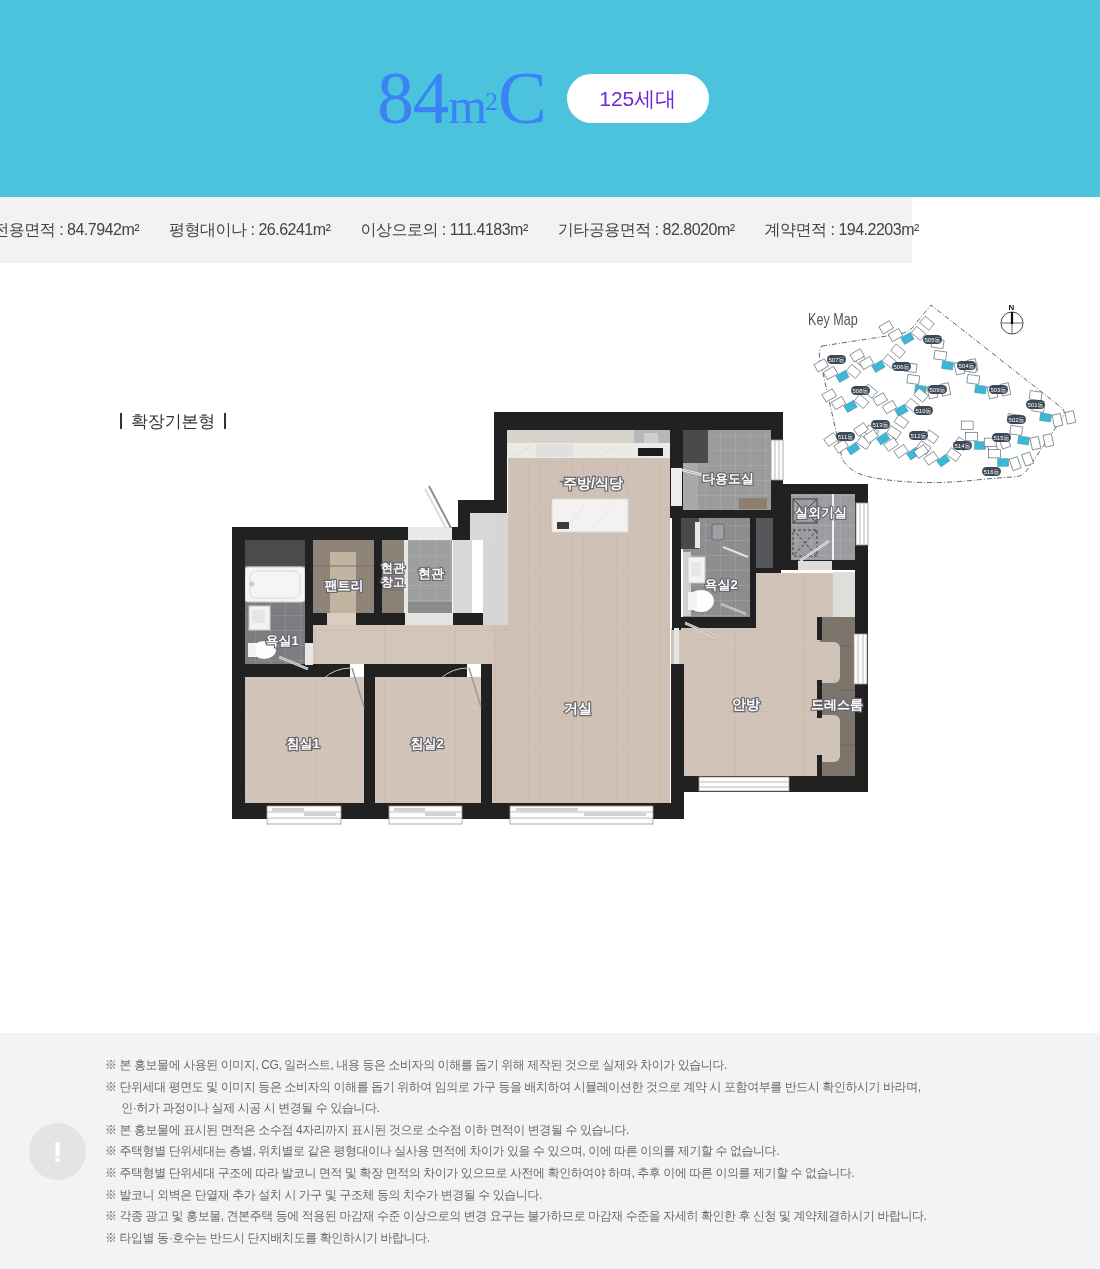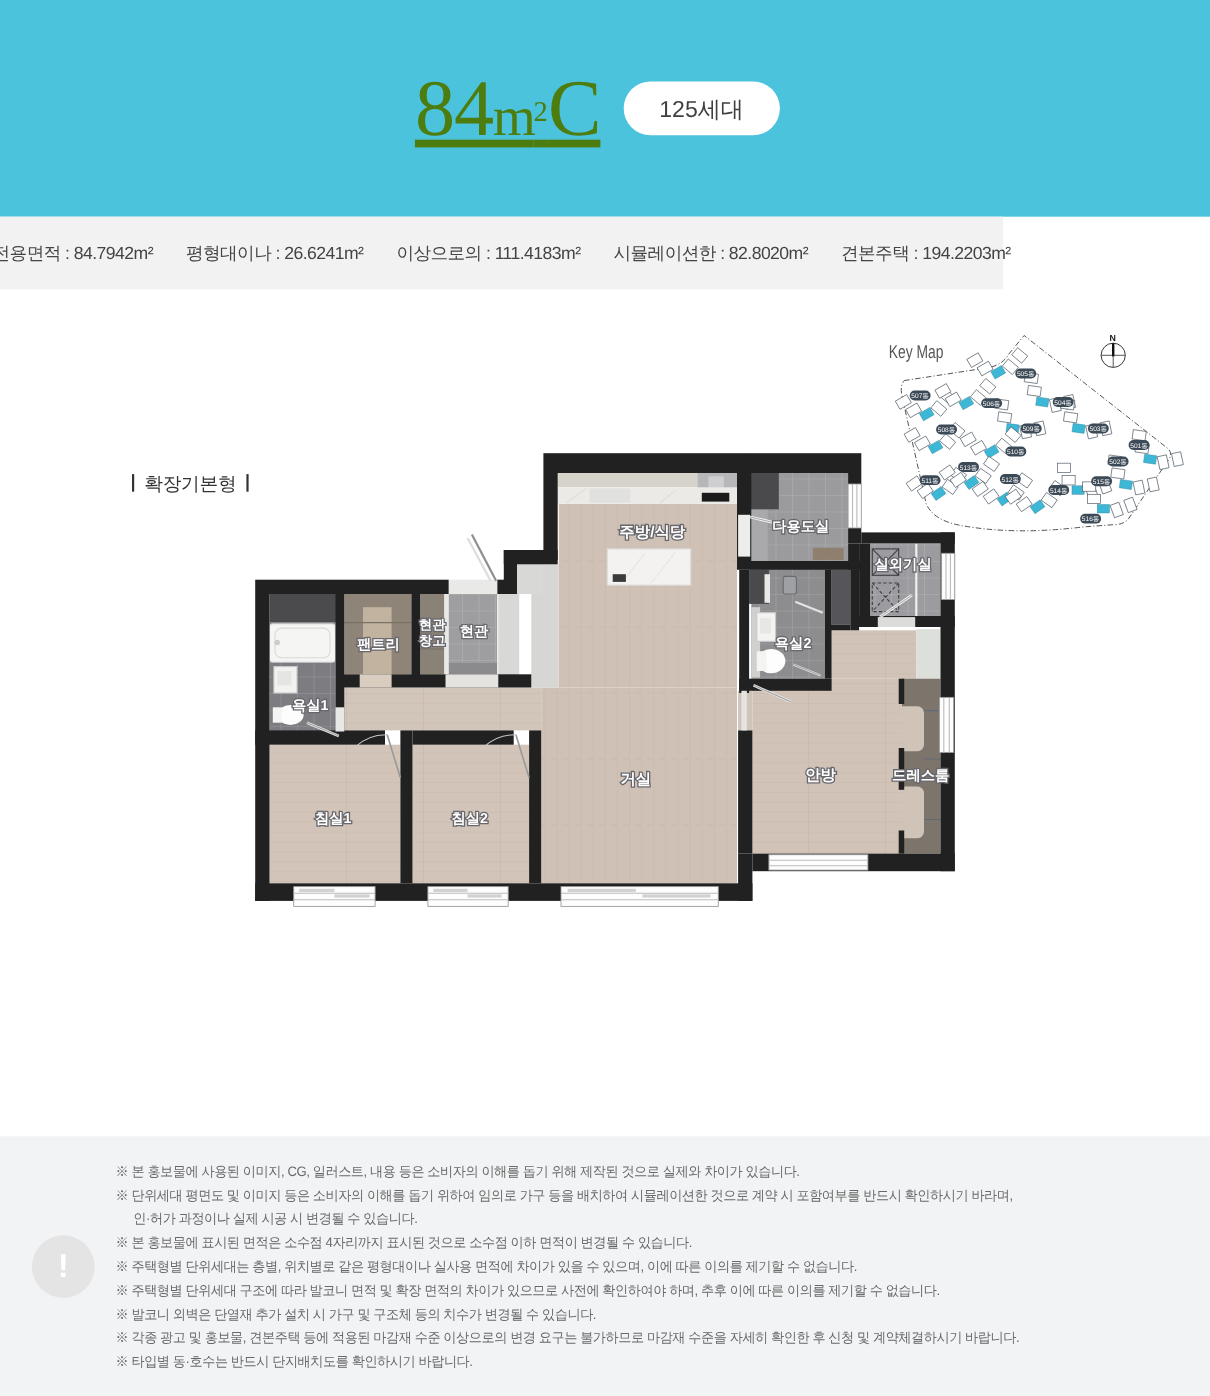--- a/index.html
+++ b/index.html
@@ -2,31 +2,31 @@
 <html lang="ko"><head>
 <meta charset="utf-8">
 <title>84C</title>
 <style>
   html,body{margin:0;padding:0;}
   body{width:1100px;height:1269px;position:relative;background:#fff;
        font-family:"Liberation Sans", sans-serif;overflow:hidden;}
   .hdr{position:absolute;left:0;top:0;width:1100px;height:197px;background:#4cc3dd;}
   .titlebox{position:absolute;left:0;top:0;width:1100px;height:197px;padding-right:14px;box-sizing:border-box;
             display:flex;align-items:center;justify-content:center;}
-  .t84{font-family:"Liberation Serif",serif;color:#4d7c0f;font-size:73px;line-height:1;letter-spacing:-1px;text-decoration:underline;}
+  .t84{font-family:"Liberation Serif",serif;color:#3b82f6;font-size:73px;line-height:1;letter-spacing:-1px;}
   .t84 .m2{font-size:50px;letter-spacing:-2px;}
   .t84 .sup{font-size:26px;vertical-align:13px;letter-spacing:0;}
   .badge{margin-left:21px;background:#fff;border-radius:25px;width:142px;height:49px;
          display:flex;align-items:center;justify-content:center;
-         color:#404040;font-size:21px;letter-spacing:0px;}
+         color:#6d28d9;font-size:21px;letter-spacing:0px;}
   .spec{position:absolute;left:0;top:197px;width:912px;height:66px;background:#f2f2f2;
         display:flex;align-items:center;justify-content:center;color:#444;font-size:16px;}
   .spec .it{padding:0 15px;white-space:nowrap;letter-spacing:-0.5px;}
   .spec .dv{width:1px;height:15px;background:#c9c9c9;}
-  .expand{position:absolute;left:120px;top:428px;font-size:17px;color:#333;letter-spacing:-0.2px;}
+  .expand{position:absolute;left:120px;top:410px;font-size:17px;color:#333;letter-spacing:-0.2px;}
   .expand .bar{display:inline-block;width:2px;height:16px;background:#333;vertical-align:-2px;}
   .keymaplbl{position:absolute;left:808px;top:310px;font-size:17px;color:#555;letter-spacing:0px;transform:scaleX(0.74);transform-origin:0 0;}
   .footer{position:absolute;left:0;top:1033px;width:1100px;height:236px;background:#f2f3f5;}
   .fnote{position:absolute;left:105px;top:1055px;font-size:12.5px;color:#686868;line-height:21.6px;letter-spacing:-0.4px;transform:scaleX(0.955);transform-origin:0 0;}
   .fnote div{white-space:nowrap;}
   .fnote .ind{padding-left:17px;}
   .bang{position:absolute;left:29px;top:1123px;width:57px;height:57px;border-radius:50%;
         background:#e4e4e4;color:#fff;display:flex;align-items:center;justify-content:center;
         font-size:30px;font-weight:bold;}
 </style>
@@ -40,23 +40,23 @@
   <div class="badge">125세대</div>
 </div>
 
 <div class="spec">
   <div class="it">전용면적 : 84.7942m²</div>
     <div class="dv"></div>
   <div class="it">평형대이나 : 26.6241m²</div>
     <div class="dv"></div>
   <div class="it">이상으로의 : 111.4183m²</div>
     <div class="dv"></div>
-  <div class="it">시뮬레이션한 : 82.8020m²</div>
+  <div class="it">기타공용면적 : 82.8020m²</div>
     <div class="dv"></div>
-  <div class="it">견본주택 : 194.2203m²</div>
+  <div class="it">계약면적 : 194.2203m²</div>
 </div>
 
 <div class="expand"><span class="bar"></span>&nbsp; 확장기본형 &nbsp;<span class="bar"></span></div>
 
 <div class="keymaplbl">Key Map</div>
 <svg style="position:absolute;left:795px;top:295px" width="290" height="200" viewBox="795 295 290 200" xmlns="http://www.w3.org/2000/svg">
 <defs>
   <g id="cl">
     <rect x="-24" y="-12" width="14" height="10" fill="#fff" stroke="#4a5560" stroke-width="0.7" transform="rotate(-30 -17 -7)"></rect>
     <rect x="-35" y="-21" width="14" height="10" fill="#fff" stroke="#4a5560" stroke-width="0.7" transform="rotate(-30 -28 -16)"></rect>

